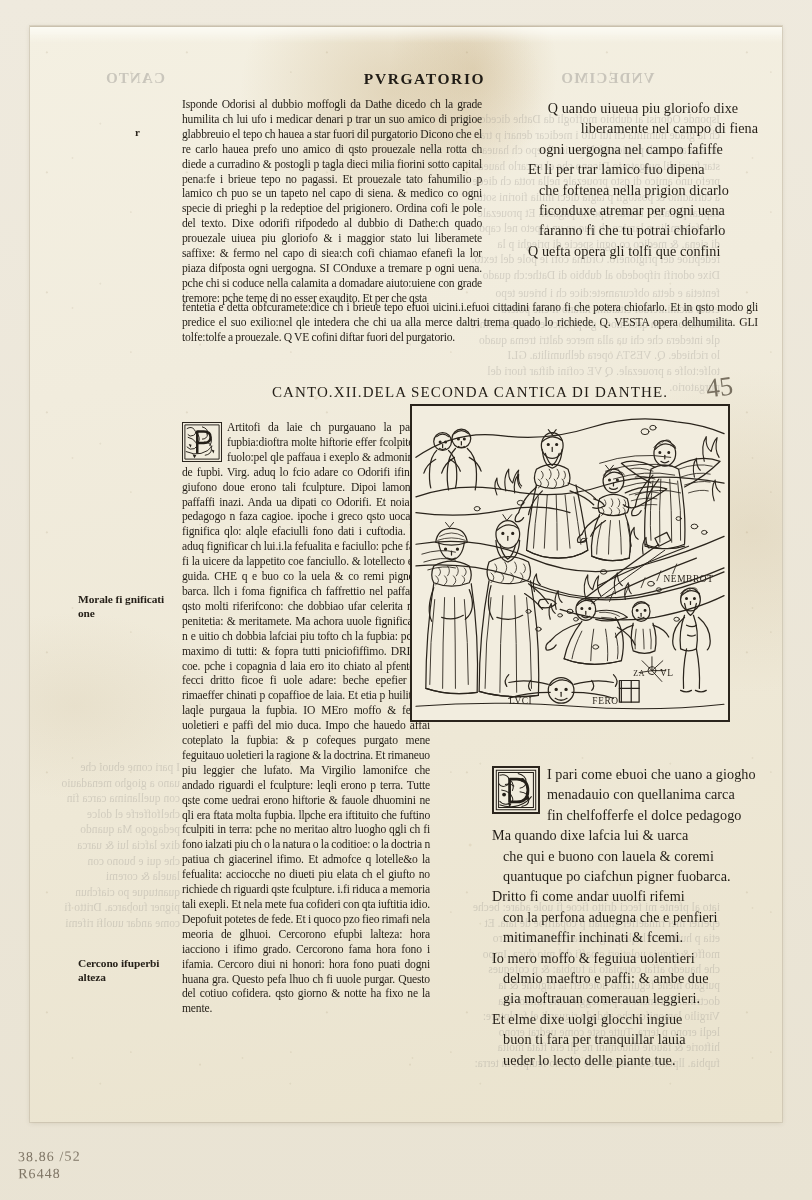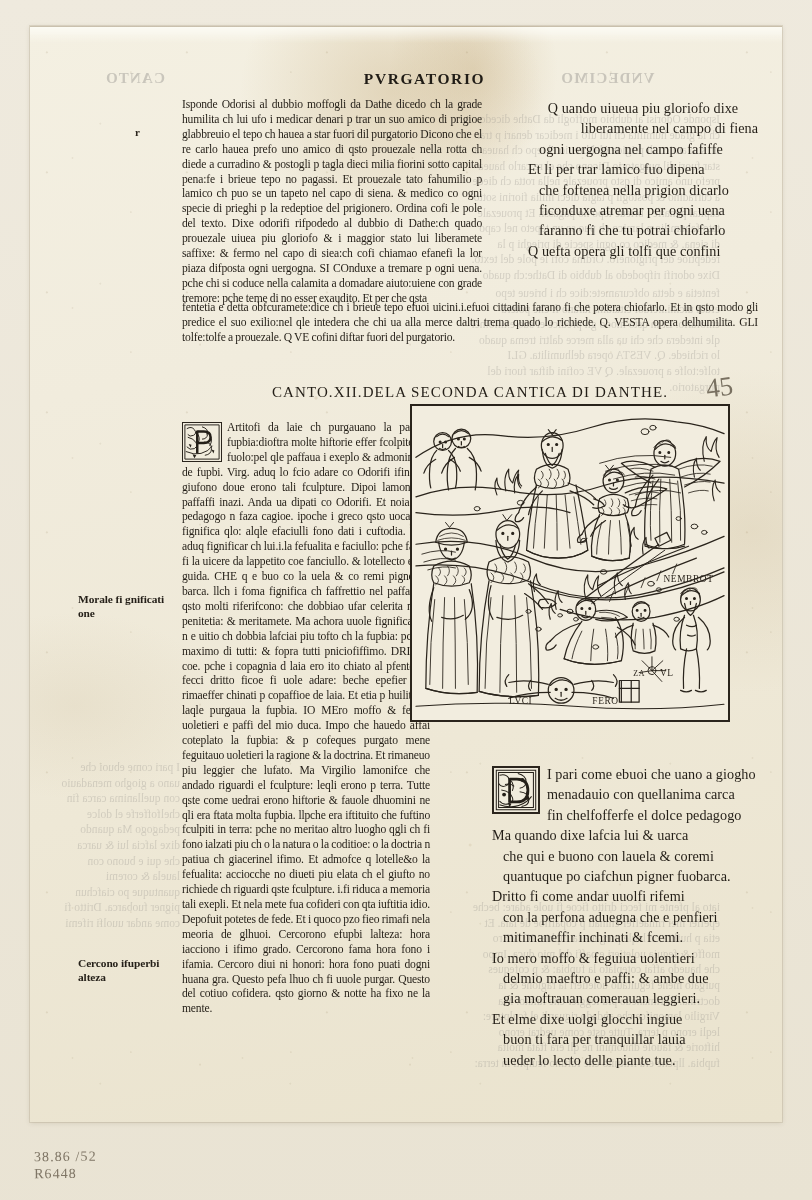--- a/index.html
+++ b/index.html
@@ -202,21 +202,21 @@
     left: 706px; top: 372px;
     font-family: "Liberation Serif", serif;
     font-size: 27px;
     color: #5c5344;
     transform: rotate(-7deg);
     opacity: .80;
   }
   
   #accession {
     position: absolute;
-    left: 34px; bottom: 18px;
+    left: 18px; bottom: 18px;
     font-family: "Liberation Serif", serif;
     font-size: 14px;
     line-height: 17px;
     color: #6d6353;
     letter-spacing: 1.1px;
     transform: rotate(-0.6deg);
     opacity: .85;
   }
   
   #sig-mark {

